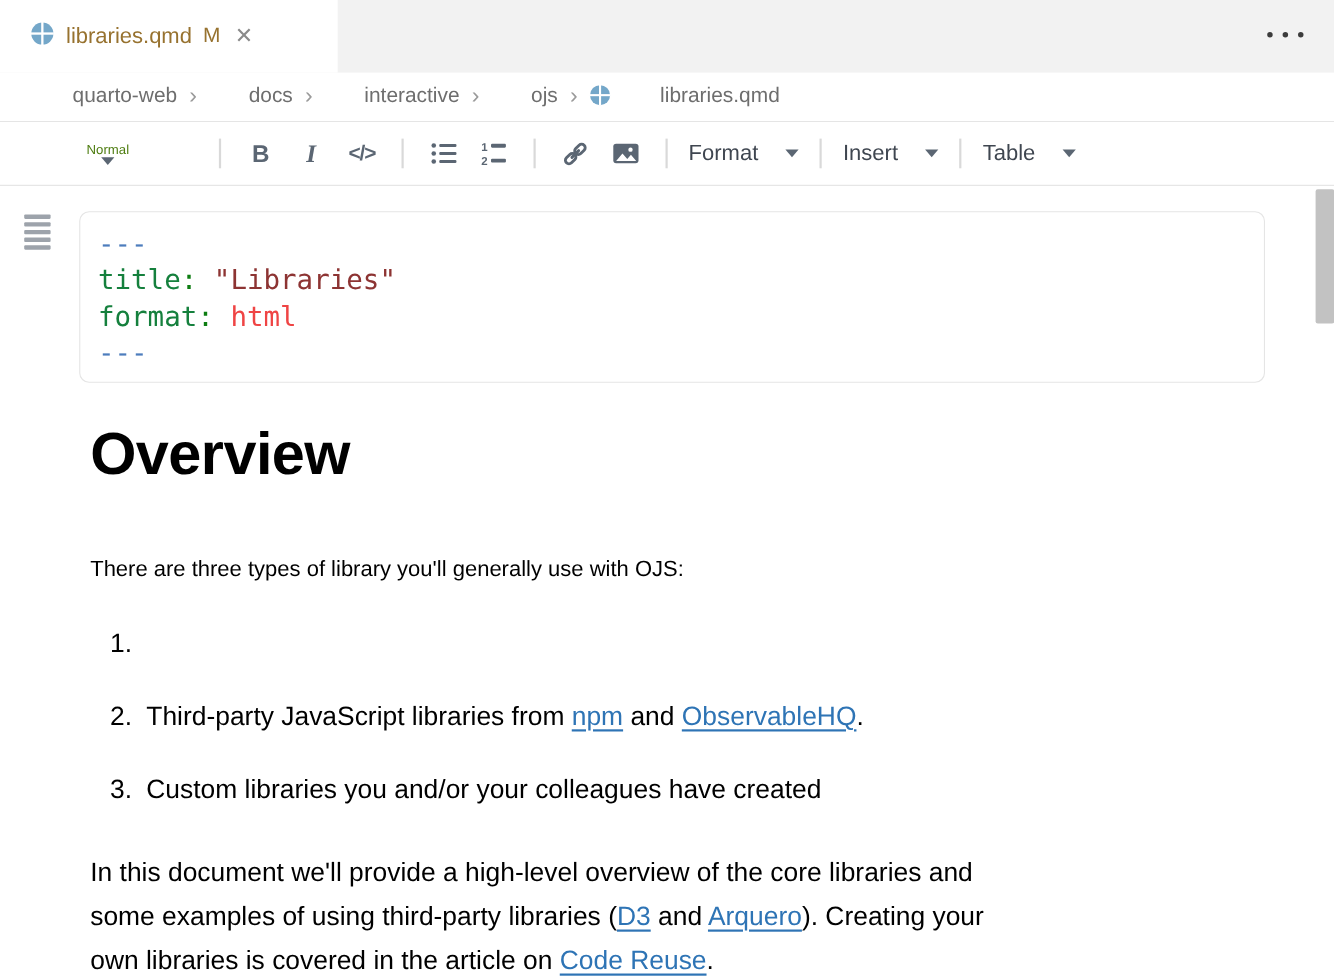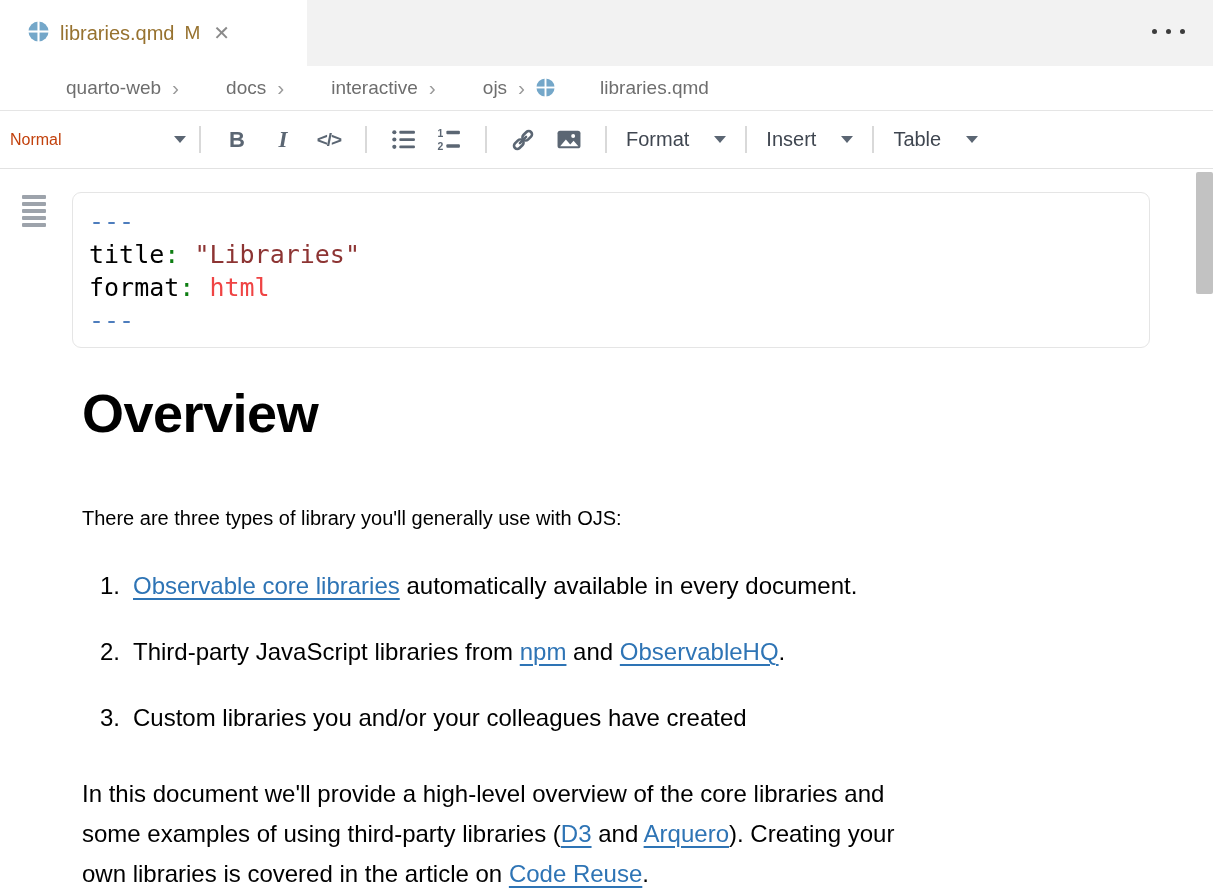--- a/index.html
+++ b/index.html
@@ -20,21 +20,21 @@
   .breadcrumbs { height:45px; background:#fff; border-bottom:1px solid #E5E5E5;
                  display:flex; align-items:center; padding-left:30px; font-size:19px; color:#6e6e6e; }
   .crumb { margin-right:11px;margin-left:36px; }
   .crumb-sep { margin-right:11px; color:#9a9a9a; font-size:21px; }
   .breadcrumbs .qicon { margin-right:9px; }
 
   
   .toolbar { height:58px; background:#fff; border-bottom:1px solid #E2E2E2;
              display:flex; align-items:center; padding-left:10px; color:#5b6673; }
   .style-select { width:176px; display:flex; align-items:center; justify-content:space-between;
-                  font-size:16px; color:#c2410c; }
+                  font-size:12px; color:#4d7c0f;flex-direction:column; }
   .caret { width:0; height:0; border-left:6px solid transparent; border-right:6px solid transparent;
            border-top:7px solid #5b6673; }
   .vsep { width:2px; height:27px; background:#D9D9D9; margin:0 13px; flex:none; }
   .tbtn { width:46px; height:38px; display:flex; align-items:center; justify-content:center; flex:none; }
   .glyph-b { font-size:22px; font-weight:700; color:#5b6673; }
   .glyph-i { font-size:23px; font-weight:700; font-style:italic; color:#5b6673;
              font-family:"Liberation Serif",serif; }
   .glyph-code { font-size:19px; font-weight:700; letter-spacing:-1px; color:#5b6673; }
   .menu { display:flex; align-items:center; font-size:20px; color:#3f4650; padding:0 6px; }
   .menu .mlabel { margin-right:25px; }
@@ -45,21 +45,21 @@
                   background:#C2C2C2; border-radius:2px; }
   .drag-handle { position:absolute; left:22px; top:26px; width:24px; }
   .drag-handle i { display:block; height:4px; margin-bottom:3px; background:#9da3ab; border-radius:1px; }
 
   .doc { padding:23px 63px 0 82px; }
   .yaml-card { margin-left:-10px; width:1078px; border:1px solid #E5E5E5; border-radius:9px;
                padding:12px 20px 10px 16px; background:#fff;
                font-family:"DejaVu Sans Mono","Liberation Mono",monospace; font-size:25px; line-height:33px; }
   .code-line { white-space:pre; }
   .tok-meta   { color:#4d7dbd; }
-  .tok-key    { color:#000000;text-align:right; }
+  .tok-key    { color:#15803d;text-align:right; }
   .tok-punct  { color:#0d7d12; }
   .tok-string { color:#8d3433; }
   .tok-plain  { color:#ef4444; }
 
   h1.doc-h1 { margin-top:42px; font-size:54px; line-height:46px; font-weight:700;
               letter-spacing:-0.5px; color:#000; }
   .doc-p { margin-top:66px; font-size:20px; line-height:32px; }
   .doc-list { margin-top:36px; }
   .list-item { display:flex; font-size:24px; line-height:32px; }
   .list-item + .list-item { margin-top:34px; }
@@ -202,21 +202,20 @@
       <div class="code-line"><span class="tok-meta">---</span></div>
     </div>
 
     <h1 class="doc-h1">Overview</h1>
 
     <p class="doc-p">There are three types of library you'll generally use with OJS:</p>
 
     <div class="doc-list">
       <div class="list-item">
         <span class="marker">1.</span>
-        <span class="li-body"><a class="doclink">Observable core libraries</a><span> automatically available in every document.</span></span>
       </div>
       <div class="list-item">
         <span class="marker">2.</span>
         <span class="li-body"><span>Third-party JavaScript libraries from </span><a class="doclink">npm</a><span> and </span><a class="doclink">ObservableHQ</a><span>.</span></span>
       </div>
       <div class="list-item">
         <span class="marker">3.</span>
         <span class="li-body"><span>Custom libraries you and/or your colleagues have created</span></span>
       </div>
     </div>

